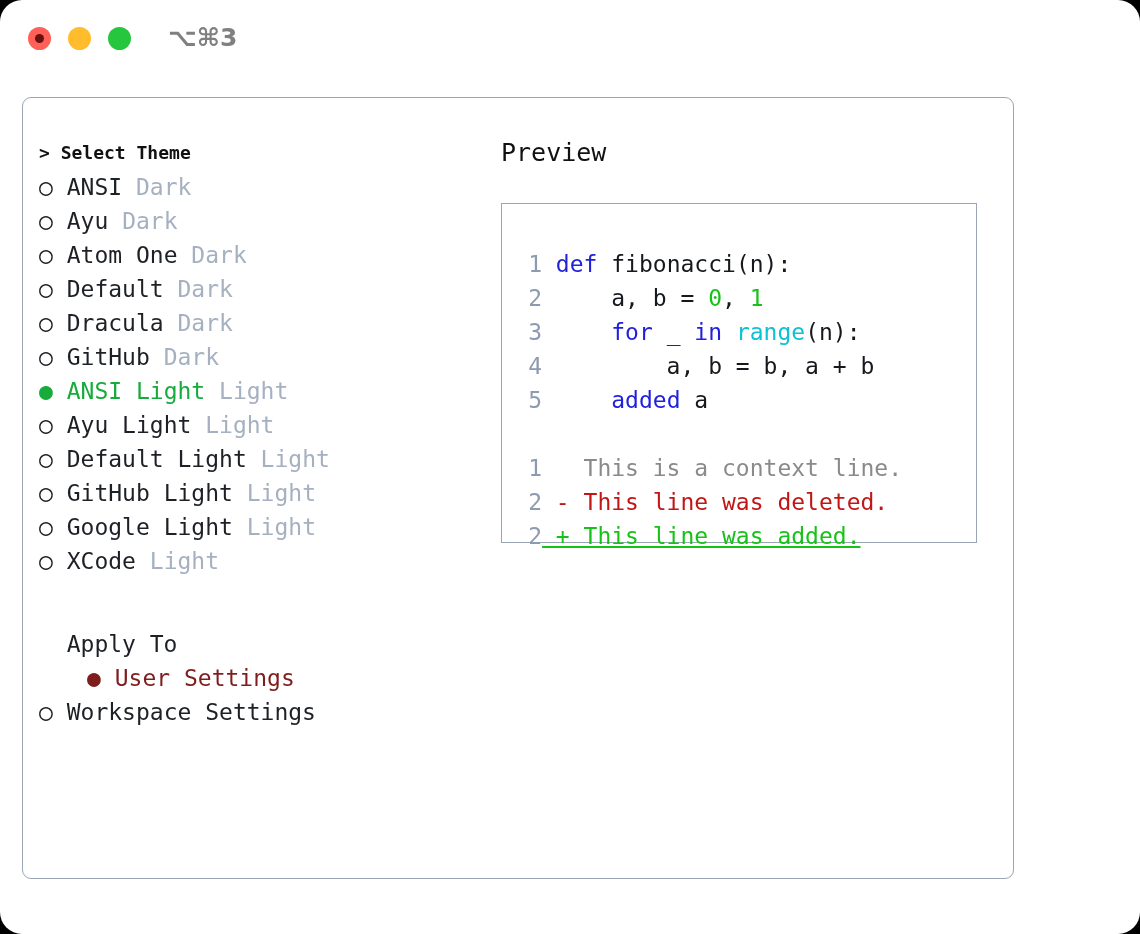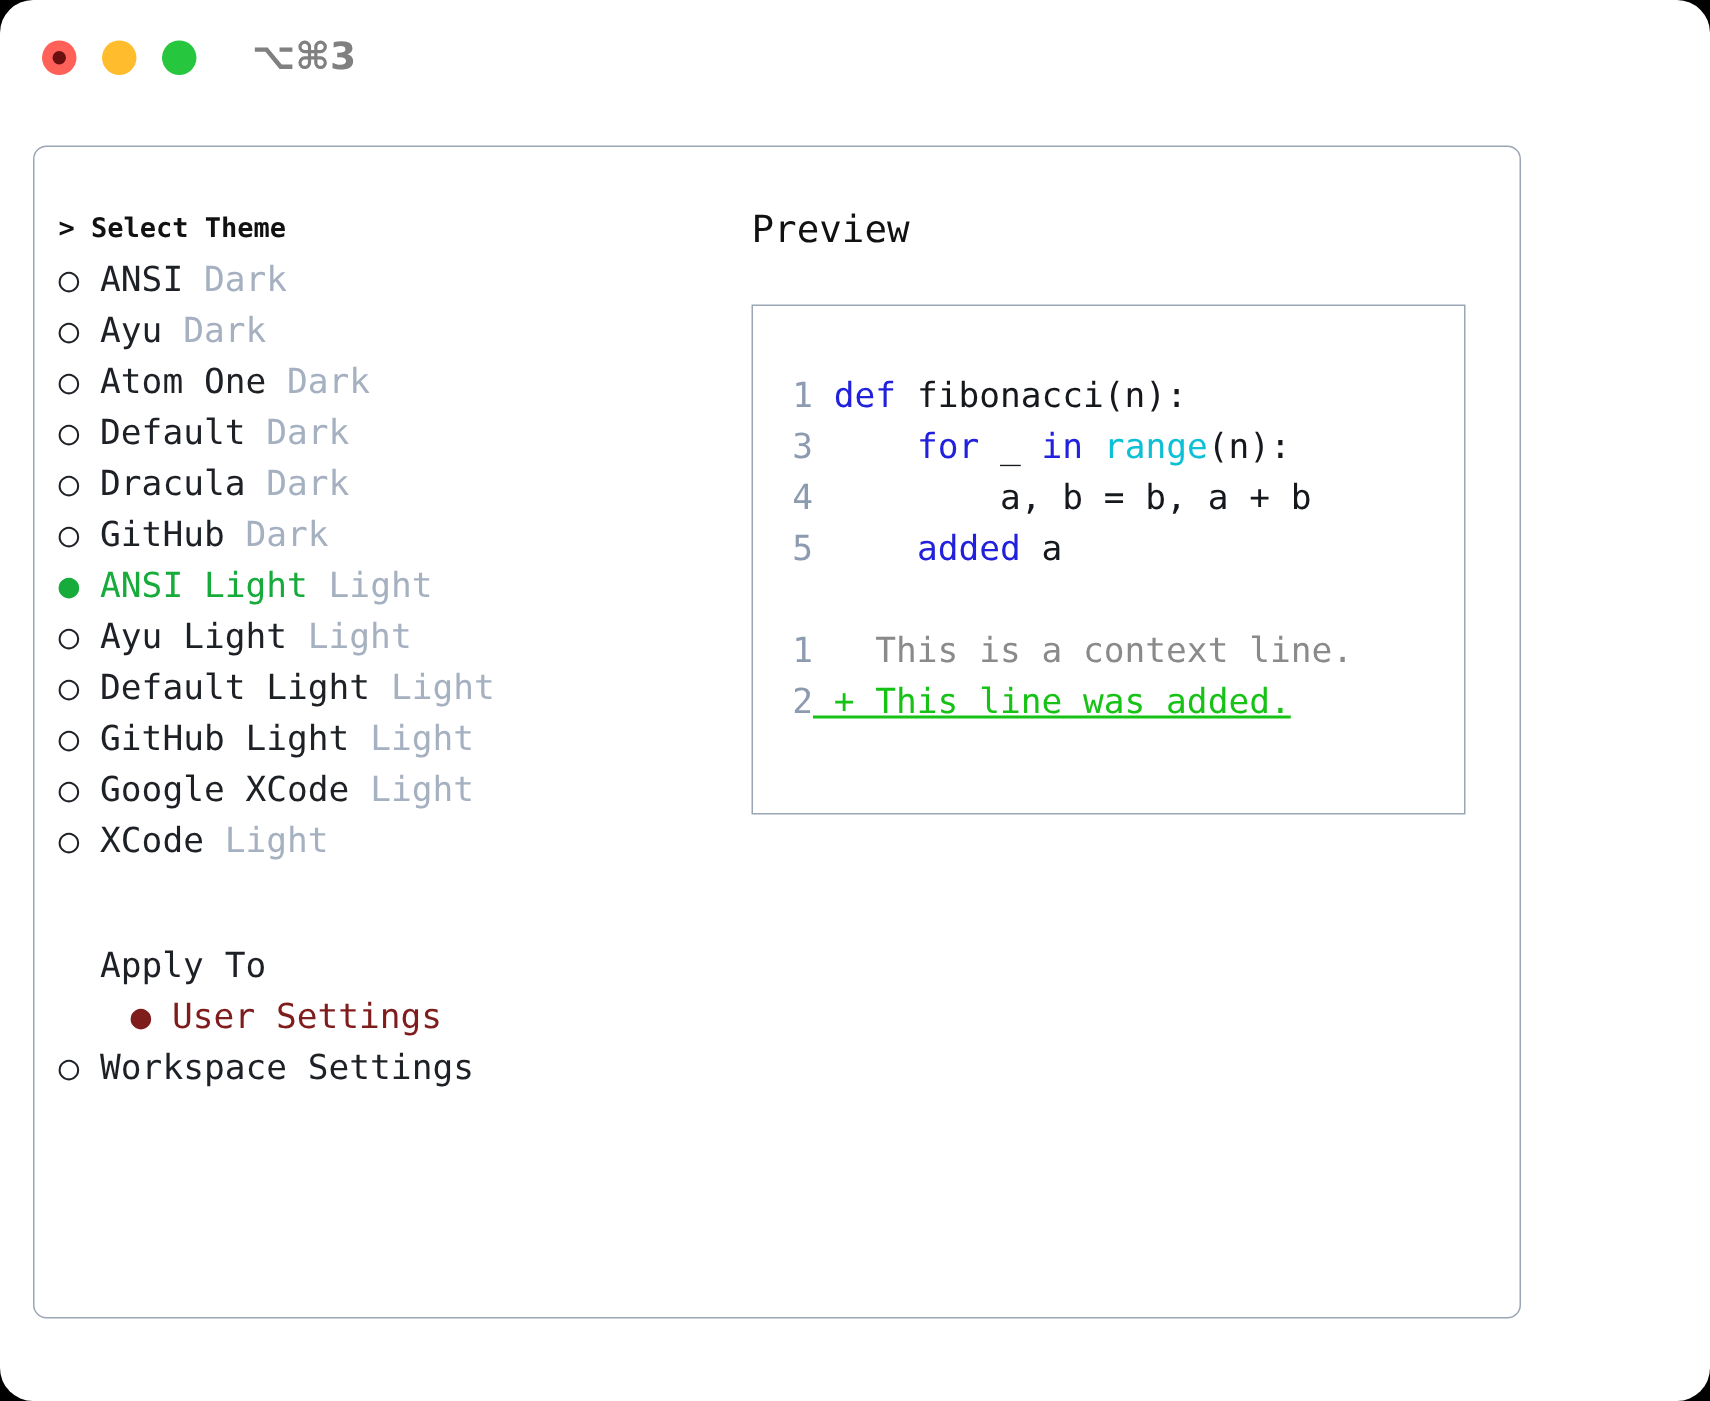--- a/index.html
+++ b/index.html
@@ -204,44 +204,46 @@
           <div class="theme-row"><span class="marker">○</span> <span class="theme-name">ANSI</span> <span class="theme-kind">Dark</span></div>
           <div class="theme-row"><span class="marker">○</span> <span class="theme-name">Ayu</span> <span class="theme-kind">Dark</span></div>
           <div class="theme-row"><span class="marker">○</span> <span class="theme-name">Atom One</span> <span class="theme-kind">Dark</span></div>
           <div class="theme-row"><span class="marker">○</span> <span class="theme-name">Default</span> <span class="theme-kind">Dark</span></div>
           <div class="theme-row"><span class="marker">○</span> <span class="theme-name">Dracula</span> <span class="theme-kind">Dark</span></div>
           <div class="theme-row"><span class="marker">○</span> <span class="theme-name">GitHub</span> <span class="theme-kind">Dark</span></div>
           <div class="theme-row selected"><span class="marker">●</span> <span class="theme-name">ANSI Light</span> <span class="theme-kind">Light</span></div>
           <div class="theme-row"><span class="marker">○</span> <span class="theme-name">Ayu Light</span> <span class="theme-kind">Light</span></div>
           <div class="theme-row"><span class="marker">○</span> <span class="theme-name">Default Light</span> <span class="theme-kind">Light</span></div>
           <div class="theme-row"><span class="marker">○</span> <span class="theme-name">GitHub Light</span> <span class="theme-kind">Light</span></div>
-          <div class="theme-row"><span class="marker">○</span> <span class="theme-name">Google XCode</span> <span class="theme-kind">Light</span></div>
+          <div class="theme-row"><span class="marker">○</span> <span class="theme-name">Google Light</span> <span class="theme-kind">Light</span></div>
           <div class="theme-row"><span class="marker">○</span> <span class="theme-name">XCode</span> <span class="theme-kind">Light</span></div>
         </div>
     </div>
 
     <div id="apply-group">
       <div id="apply-label">  Apply To</div>
       <div id="apply-list">
           <div class="apply-row selected"><span>●</span> <span>User Settings</span></div>
           <div class="apply-row"><span>○</span> <span>Workspace Settings</span></div>
         </div>
     </div>
 
 
     <div id="preview-column">
       <div id="preview-header">Preview</div>
     </div>
 
     <div id="preview-box">
       <div id="code-area">
           <div class="code-line"><span class="ln">1</span><span class="gap"> </span><span class="kw">def</span><span> fibonacci(n):</span></div>
+          <div class="code-line"><span class="ln">2</span><span>     a, b = </span><span class="num">0</span><span>, </span><span class="num">1</span></div>
           <div class="code-line"><span class="ln">3</span><span>     </span><span class="kw">for</span><span> _ </span><span class="kw">in</span><span> </span><span class="fn">range</span><span>(n):</span></div>
           <div class="code-line"><span class="ln">4</span><span>         a, b = b, a + b</span></div>
           <div class="code-line"><span class="ln">5</span><span>     </span><span class="kw">added</span><span> a</span></div>
           <div class="code-line">&nbsp;</div>
           <div class="code-line"><span class="ln">1</span><span class="ctx">   This is a context line.</span></div>
+          <div class="code-line"><span class="ln">2</span><span class="del"> - This line was deleted.</span></div>
           <div class="code-line"><span class="ln">2</span><span class="add"> + This line was added.</span></div>
         </div>
     </div>
 
   </div>
 </div>
 
 </body></html>

